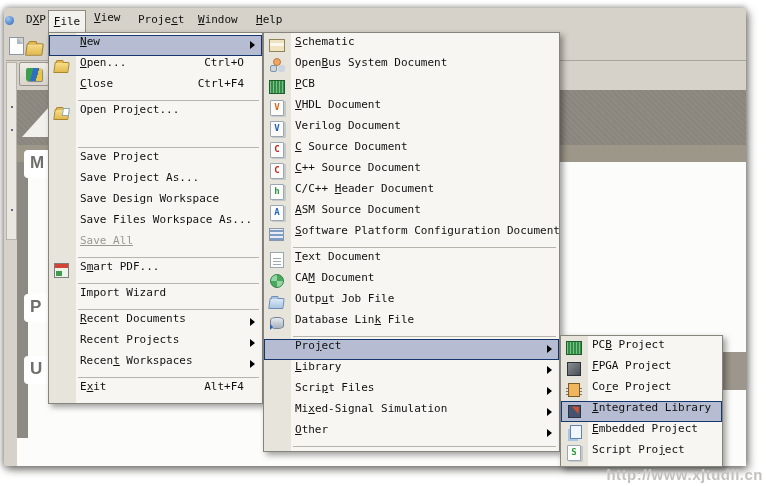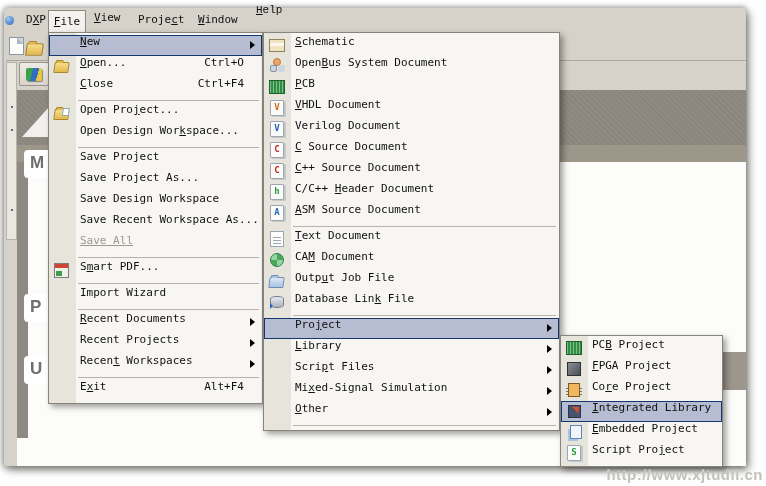--- a/index.html
+++ b/index.html
@@ -134,46 +134,46 @@
       <span class="side-letter" style="left: 30px; top: 359px;">U</span>
     </div>
 
   <span class="appicon"></span>
   <div id="menubar">
       <span class="mb-item" style="left: 22px; top: 11px;">D<u>X</u>P</span>
       <span class="mb-item open" style="left: 48px; top: 10px; width: 38px;"><u>F</u>ile</span>
       <span class="mb-item" style="left: 90px; top: 9px;"><u>V</u>iew</span>
       <span class="mb-item" style="left: 134px; top: 11px;">Proje<u>c</u>t</span>
       <span class="mb-item" style="left: 194px; top: 11px;"><u>W</u>indow</span>
-      <span class="mb-item" style="left: 252px; top: 1px; font-family: Liberation Mono, monospace;"><u>H</u>elp</span>
+      <span class="mb-item" style="left: 252px; top: 11px;"><u>H</u>elp</span>
     </div>
   <div id="toolbar">
       <span class="tbi" style="left: 9px; top: 37px;">
         <span class="ic ic-newdoc"></span>
       </span>
       <span class="tbi" style="left: 27px; top: 40px;">
         <span class="ic ic-folder-open tb-folder"></span>
       </span>
     </div>
   <div class="home-btn">
     <span class="home-glyph"></span>
   </div>
 
   <div class="panel" id="file-menu">
       <div class="mi hl"><span class="gut"></span><span class="lab"><u>N</u>ew</span><span class="arr"></span></div>
       <div class="mi"><span class="gut"><span class="ic ic-folder-open"></span></span><span class="lab"><u>O</u>pen...</span><span class="sc">Ctrl+O</span></div>
       <div class="mi"><span class="gut"></span><span class="lab"><u>C</u>lose</span><span class="sc">Ctrl+F4</span></div>
       <div class="sep"></div>
       <div class="mi"><span class="gut"><span class="ic ic-folder-open ic-folder-proj"></span></span><span class="lab">Open Pro<u>j</u>ect...</span></div>
-      <div class="mi"><span class="gut"></span><span class="lab">Open Design Wor<u>k</u>space...</span></div>
+      <div class="mi"><span class="gut"></span></div>
       <div class="sep"></div>
       <div class="mi"><span class="gut"></span><span class="lab">Save Project</span></div>
       <div class="mi"><span class="gut"></span><span class="lab">Save Project As...</span></div>
       <div class="mi"><span class="gut"></span><span class="lab">Save Design Workspace</span></div>
-      <div class="mi"><span class="gut"></span><span class="lab">Save Recent Workspace As...</span></div>
+      <div class="mi"><span class="gut"></span><span class="lab">Save Files Workspace As...</span></div>
       <div class="mi dis"><span class="gut"></span><span class="lab">Save A<u>l</u>l</span></div>
       <div class="sep"></div>
       <div class="mi"><span class="gut"><span class="ic ic-smartpdf"></span></span><span class="lab">S<u>m</u>art PDF...</span></div>
       <div class="sep"></div>
       <div class="mi"><span class="gut"></span><span class="lab">Import Wizard</span></div>
       <div class="sep"></div>
       <div class="mi"><span class="gut"></span><span class="lab"><u>R</u>ecent Documents</span><span class="arr"></span></div>
       <div class="mi"><span class="gut"></span><span class="lab">Recent Projects</span><span class="arr"></span></div>
       <div class="mi"><span class="gut"></span><span class="lab">Recen<u>t</u> Workspaces</span><span class="arr"></span></div>
       <div class="sep"></div>
@@ -182,20 +182,21 @@
   <div class="panel" id="new-submenu">
       <div class="mi"><span class="gut"><span class="ic ic-sheet"></span></span><span class="lab"><u>S</u>chematic</span></div>
       <div class="mi"><span class="gut"><span class="ic ic-net"></span></span><span class="lab">Open<u>B</u>us System Document</span></div>
       <div class="mi"><span class="gut"><span class="ic ic-pcb"></span></span><span class="lab"><u>P</u>CB</span></div>
       <div class="mi"><span class="gut"><span class="ic ic-page"><span class="lt" style="color: rgb(210, 105, 30);">V</span></span></span><span class="lab"><u>V</u>HDL Document</span></div>
       <div class="mi"><span class="gut"><span class="ic ic-page"><span class="lt" style="color: rgb(31, 95, 191);">V</span></span></span><span class="lab">Verilog Document</span></div>
       <div class="mi"><span class="gut"><span class="ic ic-page"><span class="lt" style="color: rgb(204, 34, 34);">C</span></span></span><span class="lab"><u>C</u> Source Document</span></div>
       <div class="mi"><span class="gut"><span class="ic ic-page"><span class="lt" style="color: rgb(204, 34, 34);">C</span></span></span><span class="lab"><u>C</u>++ Source Document</span></div>
       <div class="mi"><span class="gut"><span class="ic ic-page"><span class="lt" style="color: rgb(42, 154, 61);">h</span></span></span><span class="lab">C/C++ <u>H</u>eader Document</span></div>
       <div class="mi"><span class="gut"><span class="ic ic-page"><span class="lt" style="color: rgb(42, 106, 191);">A</span></span></span><span class="lab"><u>A</u>SM Source Document</span></div>
+      <div class="mi"><span class="gut"><span class="ic ic-bars"></span></span><span class="lab"><u>S</u>oftware Platform Configuration Document</span></div>
       <div class="sep"></div>
       <div class="mi"><span class="gut"><span class="ic ic-textdoc"></span></span><span class="lab"><u>T</u>ext Document</span></div>
       <div class="mi"><span class="gut"><span class="ic ic-cam"></span></span><span class="lab">CA<u>M</u> Document</span></div>
       <div class="mi"><span class="gut"><span class="ic ic-folder-blue ic-folder-open"></span></span><span class="lab">Outp<u>u</u>t Job File</span></div>
       <div class="mi"><span class="gut"><span class="ic ic-db"></span></span><span class="lab">Database Lin<u>k</u> File</span></div>
       <div class="sep"></div>
       <div class="mi hl"><span class="gut"></span><span class="lab">Pro<u>j</u>ect</span><span class="arr"></span></div>
       <div class="mi"><span class="gut"></span><span class="lab"><u>L</u>ibrary</span><span class="arr"></span></div>
       <div class="mi"><span class="gut"></span><span class="lab">Scri<u>p</u>t Files</span><span class="arr"></span></div>
       <div class="mi"><span class="gut"></span><span class="lab">Mi<u>x</u>ed-Signal Simulation</span><span class="arr"></span></div>

